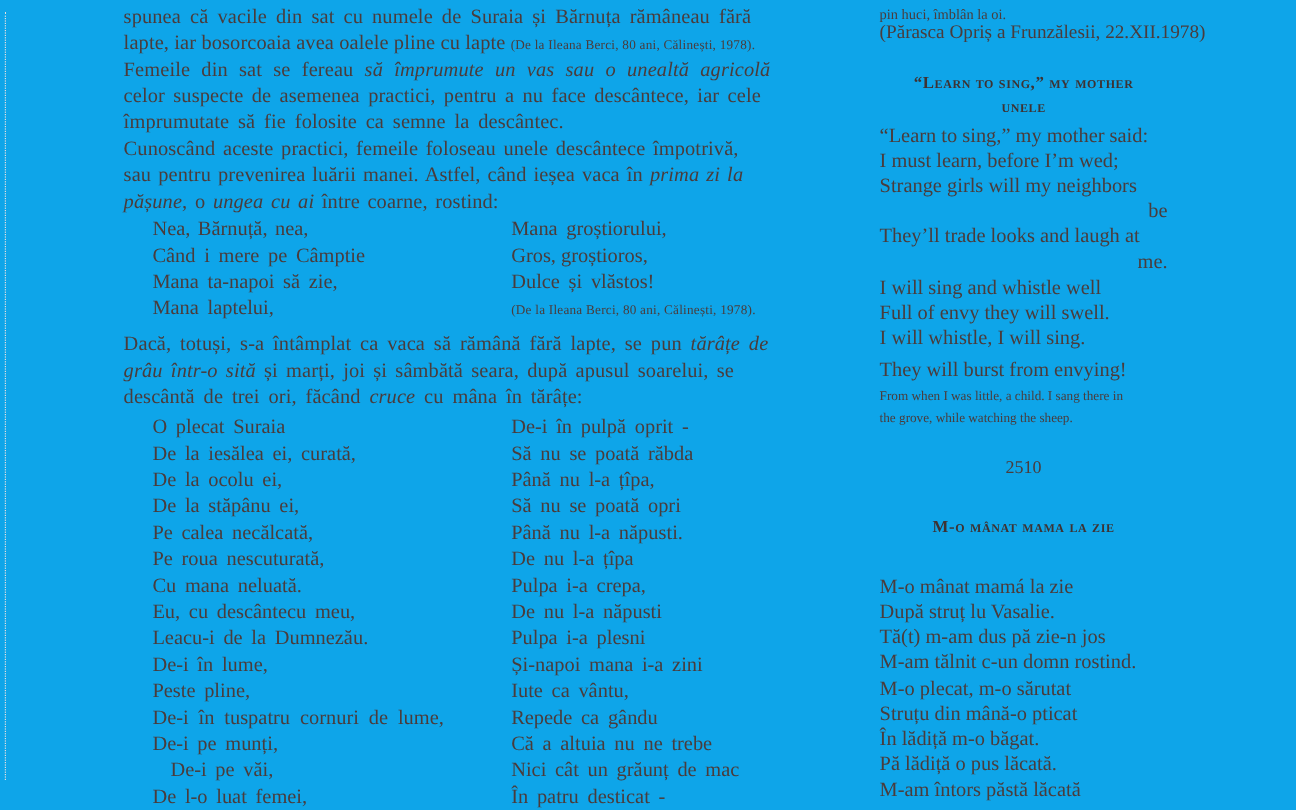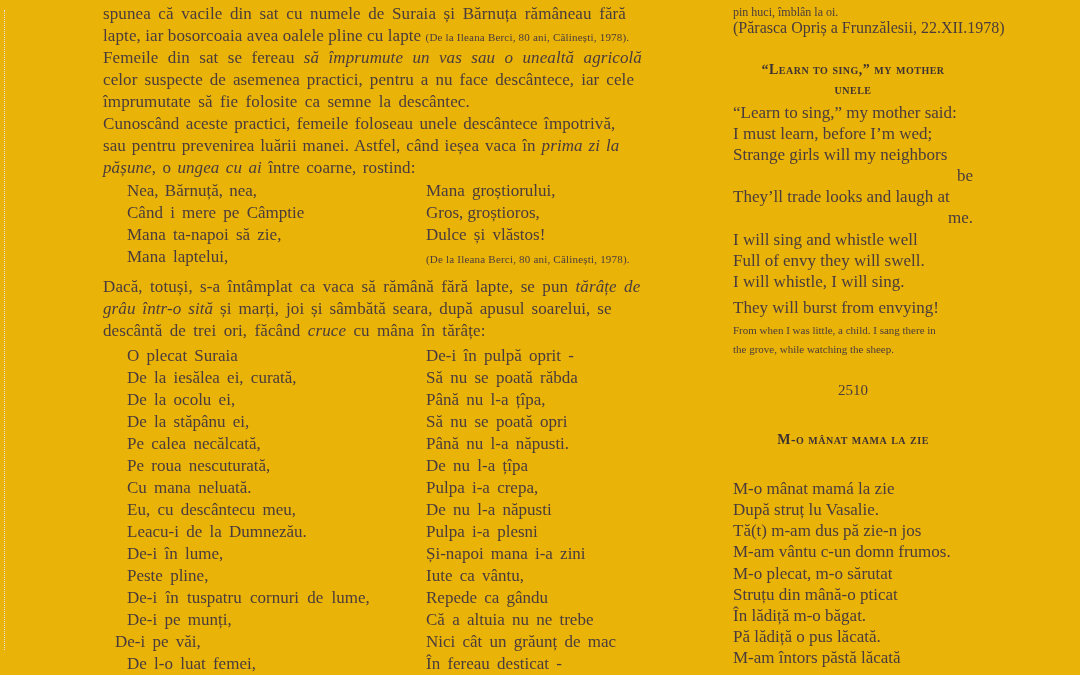--- a/index.html
+++ b/index.html
@@ -11,21 +11,21 @@
       width: 1080px;
       height: 675px;
       overflow: hidden;
       position: relative;
       font-family: "Liberation Serif", "DejaVu Serif", serif;
       color: #4a3c3c;
     }
     .page {
       position: absolute;
       inset: 0;
-      background: #eab308;
+      background: #0ea5e9;
     }
     .left-col {
       position: absolute;
       left: 103px;
       top: 0px;
       width: 602px;
     }
     .right-col {
       position: absolute;
       left: 733px;
@@ -168,38 +168,38 @@
       <div class="verse" style="left:24px; top:411px; word-spacing:3px">De la stăpânu ei,</div>
       <div class="verse" style="left:24px; top:433px; word-spacing:3px">Pe calea necălcată,</div>
       <div class="verse" style="left:24px; top:455px; word-spacing:3px">Pe roua nescuturată,</div>
       <div class="verse" style="left:24px; top:477px; word-spacing:3px">Cu mana neluată.</div>
       <div class="verse" style="left:24px; top:499px; word-spacing:3px">Eu, cu descântecu meu,</div>
       <div class="verse" style="left:24px; top:521px; word-spacing:3px">Leacu-i de la Dumnezău.</div>
       <div class="verse" style="left:24px; top:543px; word-spacing:3px">De-i în lume,</div>
       <div class="verse" style="left:24px; top:565px; word-spacing:3px">Peste pline,</div>
       <div class="verse" style="left:24px; top:587px; word-spacing:4px">De-i în tuspatru cornuri de lume,</div>
       <div class="verse" style="left:24px; top:609px; word-spacing:3px">De-i pe munți,</div>
-      <div class="verse" style="left:12px; top:631px; word-spacing:3px">De-i pe văi,</div>
+      <div class="verse" style="left:39px; top:631px; word-spacing:3px">De-i pe văi,</div>
       <div class="verse" style="left:24px; top:653px; word-spacing:3px">De l-o luat femei,</div>
 
       <div class="verse" style="left:323px; top:345px; word-spacing:3px">De-i în pulpă oprit -</div>
       <div class="verse" style="left:323px; top:367px; word-spacing:3px">Să nu se poată răbda</div>
       <div class="verse" style="left:323px; top:389px; word-spacing:3px">Până nu l-a țîpa,</div>
       <div class="verse" style="left:323px; top:411px; word-spacing:3px">Să nu se poată opri</div>
       <div class="verse" style="left:323px; top:433px; word-spacing:3px">Până nu l-a năpusti.</div>
       <div class="verse" style="left:323px; top:455px; word-spacing:3px">De nu l-a țîpa</div>
       <div class="verse" style="left:323px; top:477px; word-spacing:3px">Pulpa i-a crepa,</div>
       <div class="verse" style="left:323px; top:499px; word-spacing:3px">De nu l-a năpusti</div>
       <div class="verse" style="left:323px; top:521px; word-spacing:3px">Pulpa i-a plesni</div>
       <div class="verse" style="left:323px; top:543px; word-spacing:3px">Și-napoi mana i-a zini</div>
       <div class="verse" style="left:323px; top:565px; word-spacing:3px">Iute ca vântu,</div>
       <div class="verse" style="left:323px; top:587px; word-spacing:3px">Repede ca gându</div>
       <div class="verse" style="left:323px; top:609px; word-spacing:3px">Că a altuia nu ne trebe</div>
       <div class="verse" style="left:323px; top:631px; word-spacing:3px">Nici cât un grăunț de mac</div>
-      <div class="verse" style="left:323px; top:653px; word-spacing:3px">În fereau desticat -</div>
+      <div class="verse" style="left:323px; top:653px; word-spacing:3px">În patru desticat -</div>
     </div>
   </div>
 
   <div class="right-col">
     <div class="r-small" style="top:5px; font-size:12px">pin huci, îmblân la oi.</div>
     <div class="r-small" style="top:21px; font-size:16px">(Părasca Opriș a Frunzălesii, 22.XII.1978)</div>
 
     <div class="r-title" style="top:60px">“Learn to sing,” my mother</div>
     <div class="r-title" style="top:80px">unele</div>
 
@@ -216,20 +216,20 @@
     <div class="r-small" style="top:323px">From when I was little, a child. I sang there in</div>
     <div class="r-small" style="top:342px">the grove, while watching the sheep.</div>
 
     <div class="r-center" style="top:380px">2510</div>
 
     <div class="r-title" style="top:430px; font-size:14px">M-o mânat mama la zie</div>
 
     <div class="r-line" style="top:478px">M-o mânat mamá la zie</div>
     <div class="r-line" style="top:499px">După struț lu Vasalie.</div>
     <div class="r-line" style="top:520px">Tă(t) m-am dus pă zie-n jos</div>
-    <div class="r-line" style="top:541px">M-am vântu c-un domn frumos.</div>
+    <div class="r-line" style="top:541px">M-am tălnit c-un domn rostind.</div>
     <div class="r-line" style="top:563px">M-o plecat, m-o sărutat</div>
     <div class="r-line" style="top:584px">Struțu din mână-o pticat</div>
     <div class="r-line" style="top:605px">În lădiță m-o băgat.</div>
     <div class="r-line" style="top:626px">Pă lădiță o pus lăcată.</div>
     <div class="r-line" style="top:647px">M-am întors păstă lăcată</div>
   </div>
 </div>
 
 </body></html>

